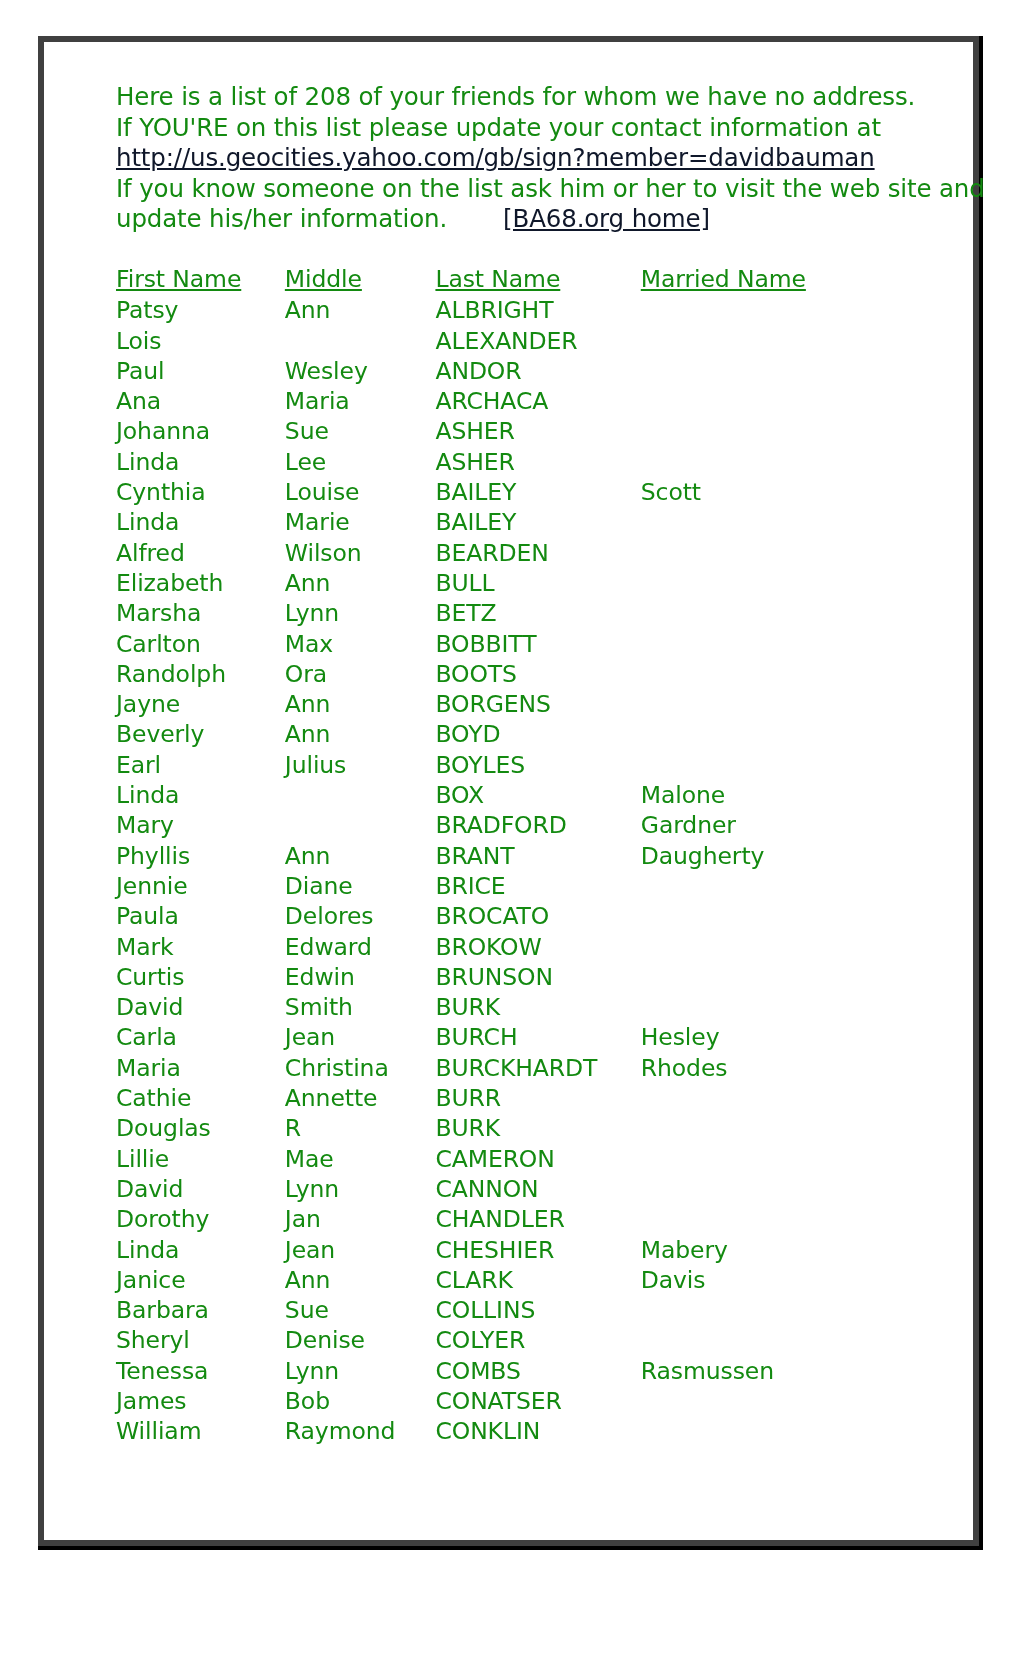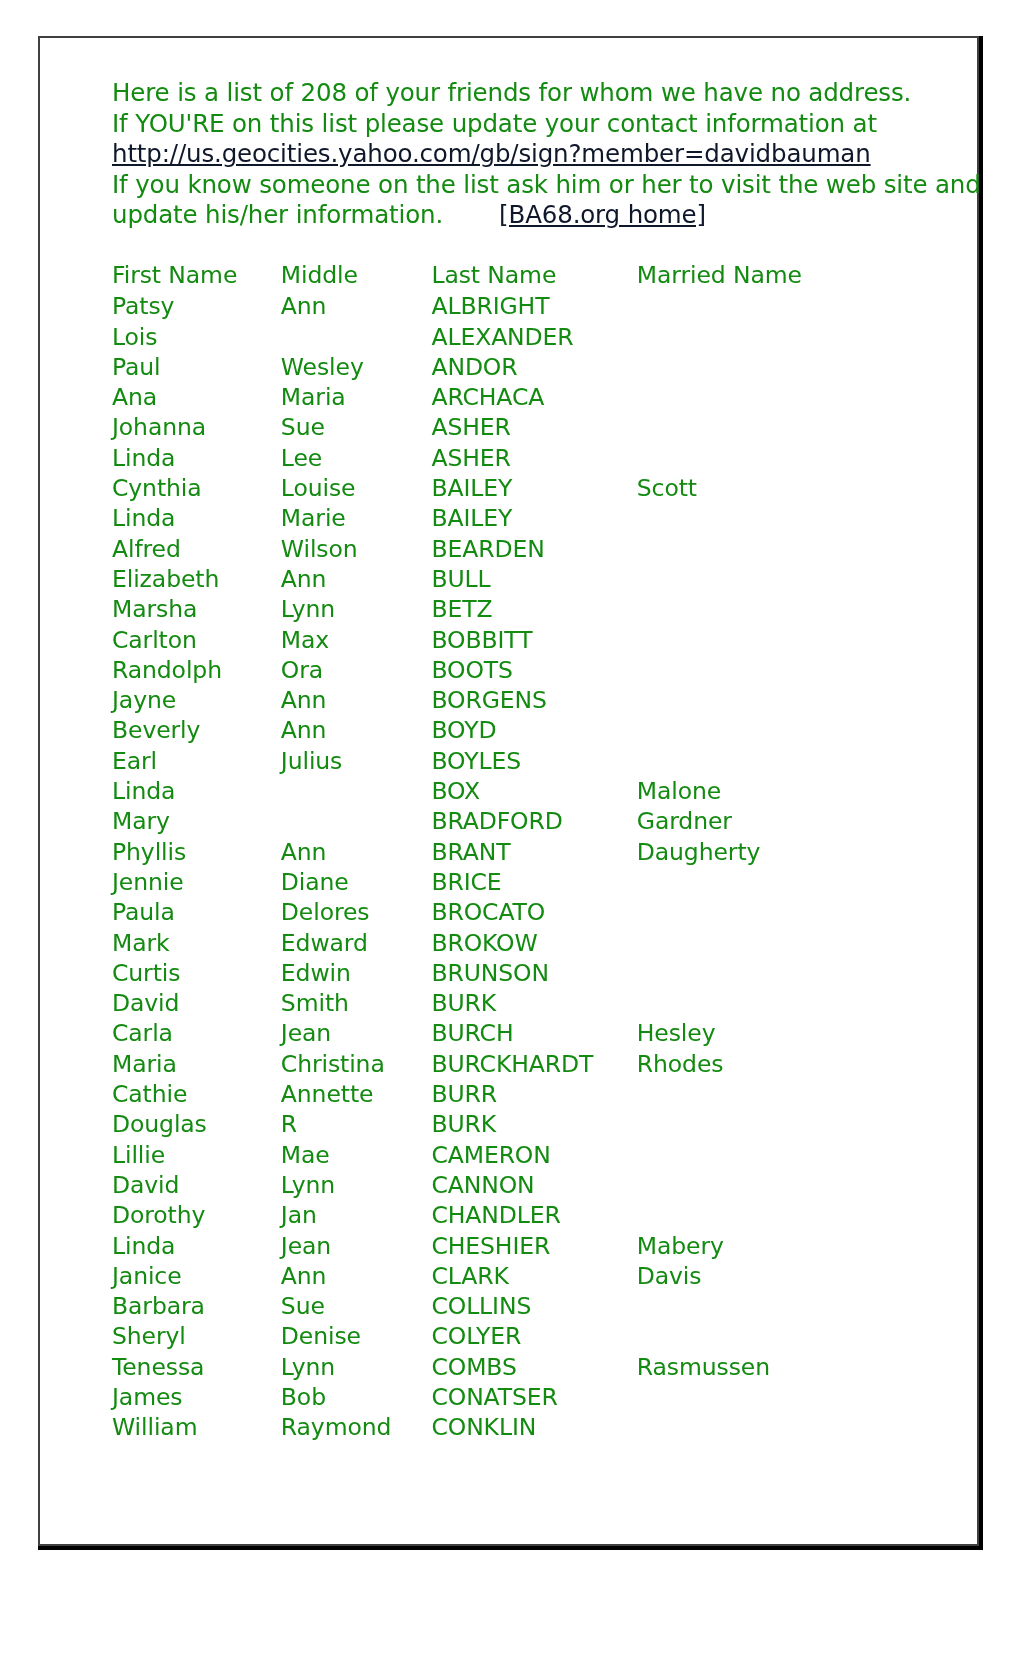--- a/index.html
+++ b/index.html
@@ -16,21 +16,21 @@
   }
 
   
   #page-frame {
     position: absolute;
     left: 38px;
     top: 36px;
     width: 941px;
     height: 1510px;
     box-sizing: border-box;
-    border: 2px solid #404040;
+    border: 6px solid #404040;
     background: #ffffff;
     box-shadow: 4px 0 0 0 #000000,
                 0 4px 0 0 #000000,
                 4px 4px 0 0 #000000;
   }
 
   
   #intro {
     position: absolute;
     left: 72px;
@@ -69,20 +69,21 @@
     padding: 0;
     margin: 0;
     text-align: left;
     font-weight: normal;
     height: 30.3px;
     line-height: 30.3px;
     vertical-align: baseline;
     white-space: nowrap;
   }
   #names-table th {
+    text-decoration: underline;
     padding-bottom: 1px;
     margin-left: 35px;
   }
   .col-first  { width: 148px; }
   .col-middle { width: 132px; }
   .col-last   { width: 180px; }
   .col-married{ width: 250px; }
 </style>
 </head>
 <body>

